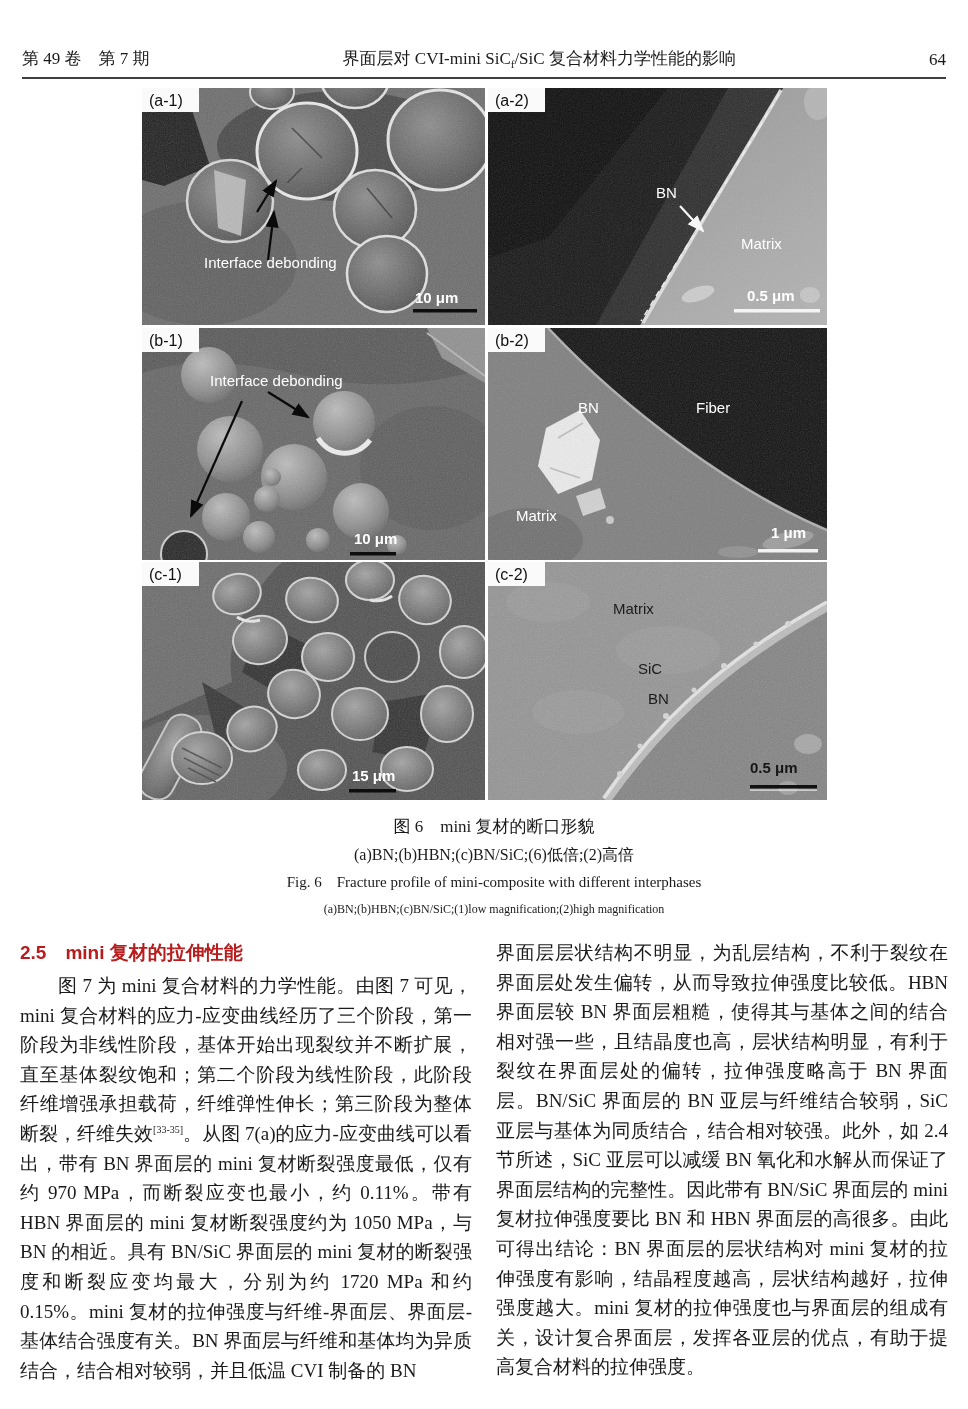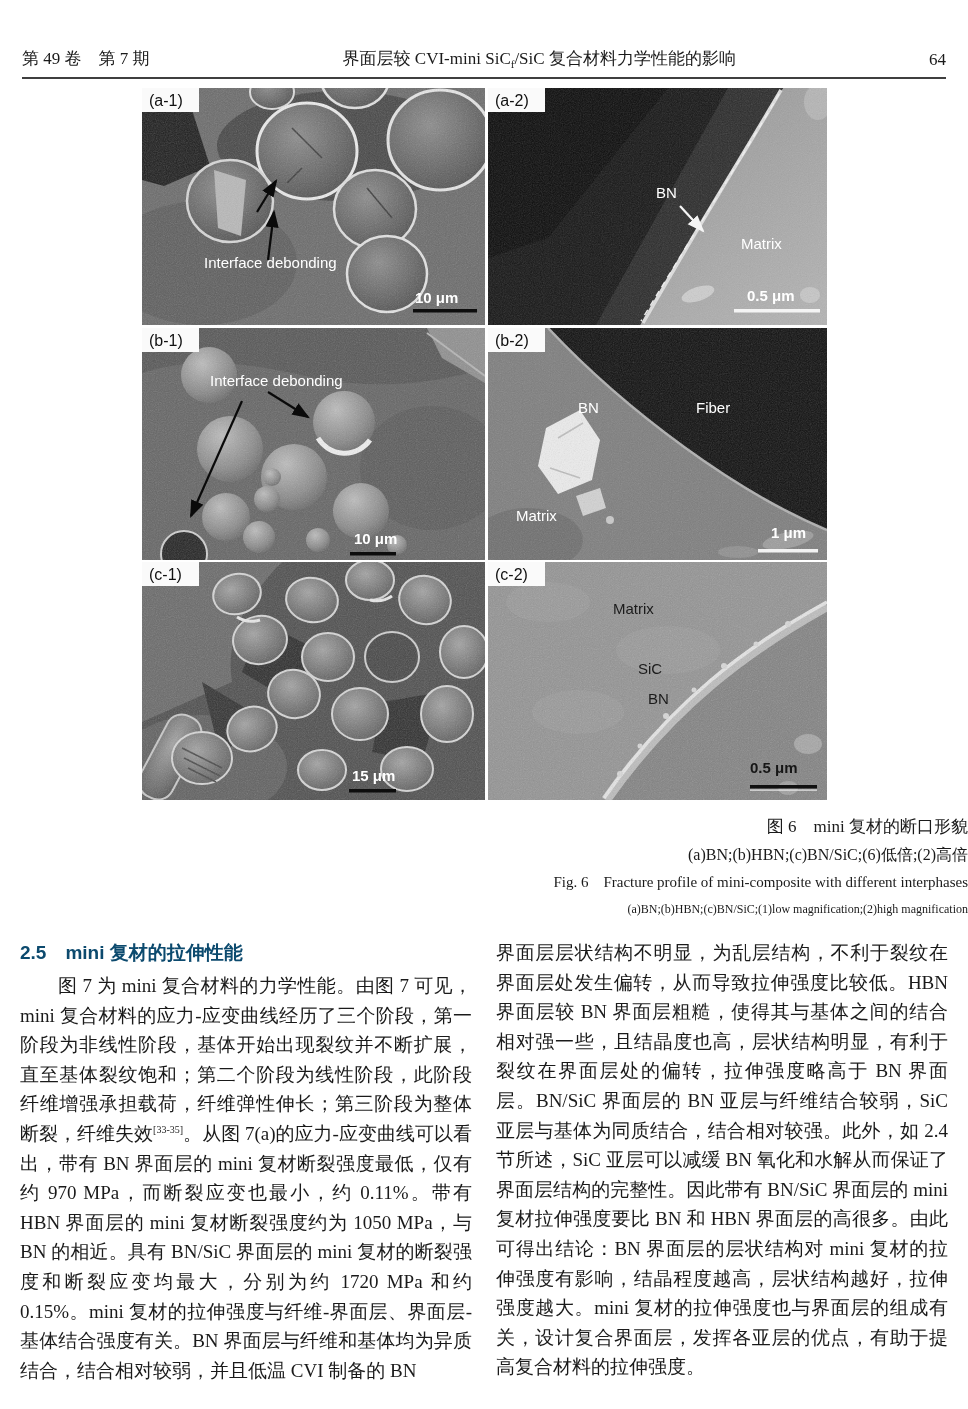--- a/index.html
+++ b/index.html
@@ -19,45 +19,45 @@
   #p-a1{left:0;top:0;width:343px;height:237px}
   #p-a2{left:346px;top:0;width:339px;height:237px}
   #p-b1{left:0;top:240px;width:343px;height:232px}
   #p-b2{left:346px;top:240px;width:339px;height:232px}
   #p-c1{left:0;top:474px;width:343px;height:238px}
   #p-c2{left:346px;top:474px;width:339px;height:238px}
   .panel svg{display:block;width:100%;height:100%;}
   .svgtext{font-family:"Liberation Sans","DejaVu Sans",sans-serif;}
 
   
-  .caption{position:absolute;left:0;right:0;top:813px;text-align:right;padding-left:36px;}
+  .caption{position:absolute;left:0;right:16px;top:813px;text-align:center;padding-left:36px;}
   .caption .l1{font-size:17px;line-height:28px;}
   .caption .l2{font-size:16px;line-height:27px;}
   .caption .l3{font-size:15px;line-height:28px;}
   .caption .l4{font-size:12px;line-height:27px;}
 
   
   .col{position:absolute;top:938px;width:452px;text-align:justify;
        font-size:19px;line-height:29.6px;}
   .col-left{left:20px;}
   .col-right{left:496px;}
   .sec-heading{font-family:"Liberation Sans","DejaVu Sans",sans-serif;font-weight:bold;
-               font-size:19px;line-height:30px;margin:0 0 3px 0;color:#0c4a6e;text-align:left;}
+               font-size:19px;line-height:30px;margin:0 0 3px 0;color:#b91c1c;text-align:left;}
   .col p{margin:0;}
   .indent{text-indent:2em;}
   sup{font-size:10px;line-height:0;}
 </style>
 </head>
 <body>
 
 <div class="page">
 
   <div class="header">
     <span>第 49 卷　第 7 期</span>
-    <span class="mid"><span>界面层较 CVI-mini SiC</span><sub>f</sub><span>/SiC 复合材料力学性能的影响</span></span>
+    <span class="mid"><span>界面层对 CVI-mini SiC</span><sub>f</sub><span>/SiC 复合材料力学性能的影响</span></span>
     <span>64</span>
   </div>
 
   <div class="figure-area">
 
     <div class="panel" id="p-a1">
       <svg viewBox="0 0 343 237">
         <defs>
           <filter id="nA1">
               <feTurbulence type="fractalNoise" baseFrequency="0.9" numOctaves="2" stitchTiles="stitch"></feTurbulence>

